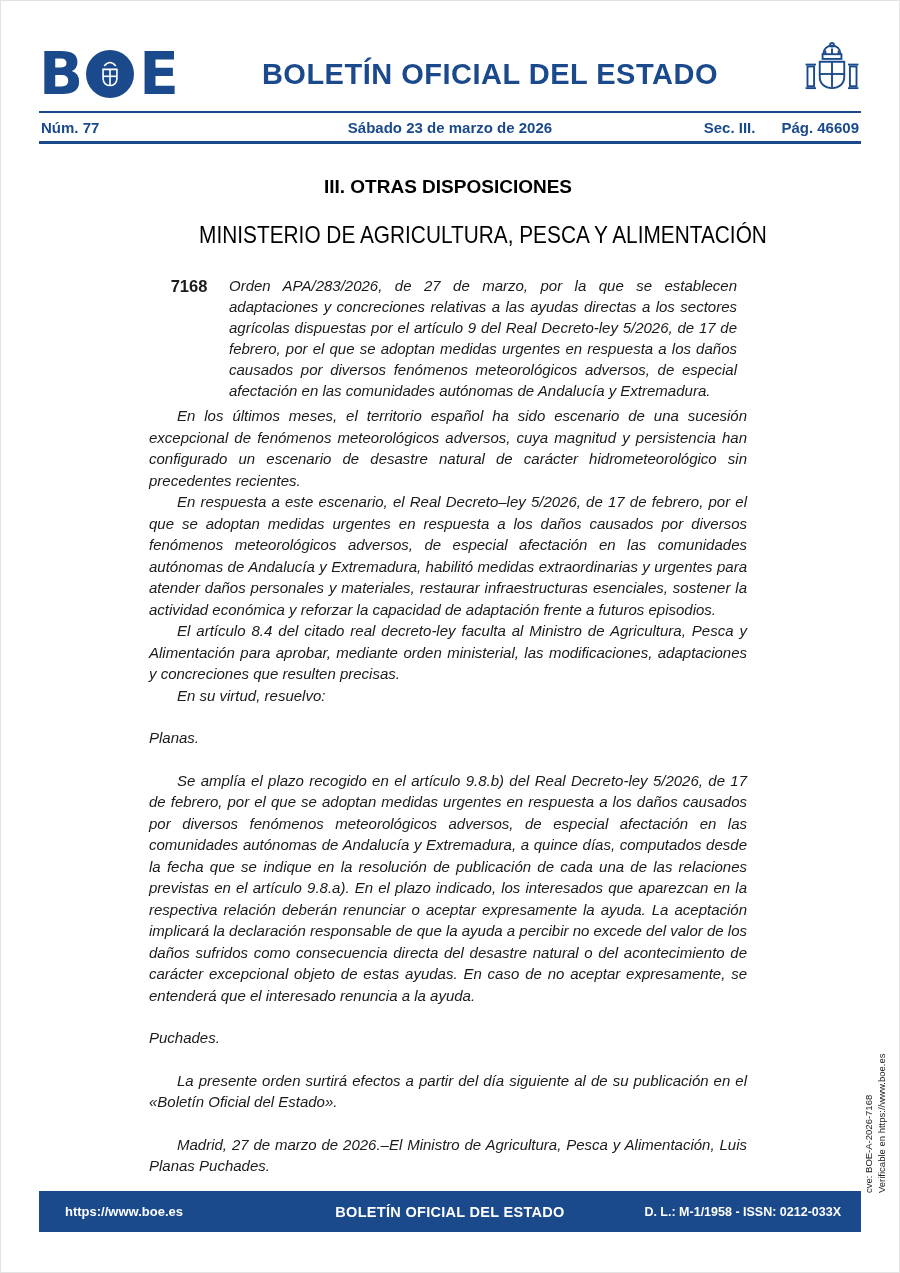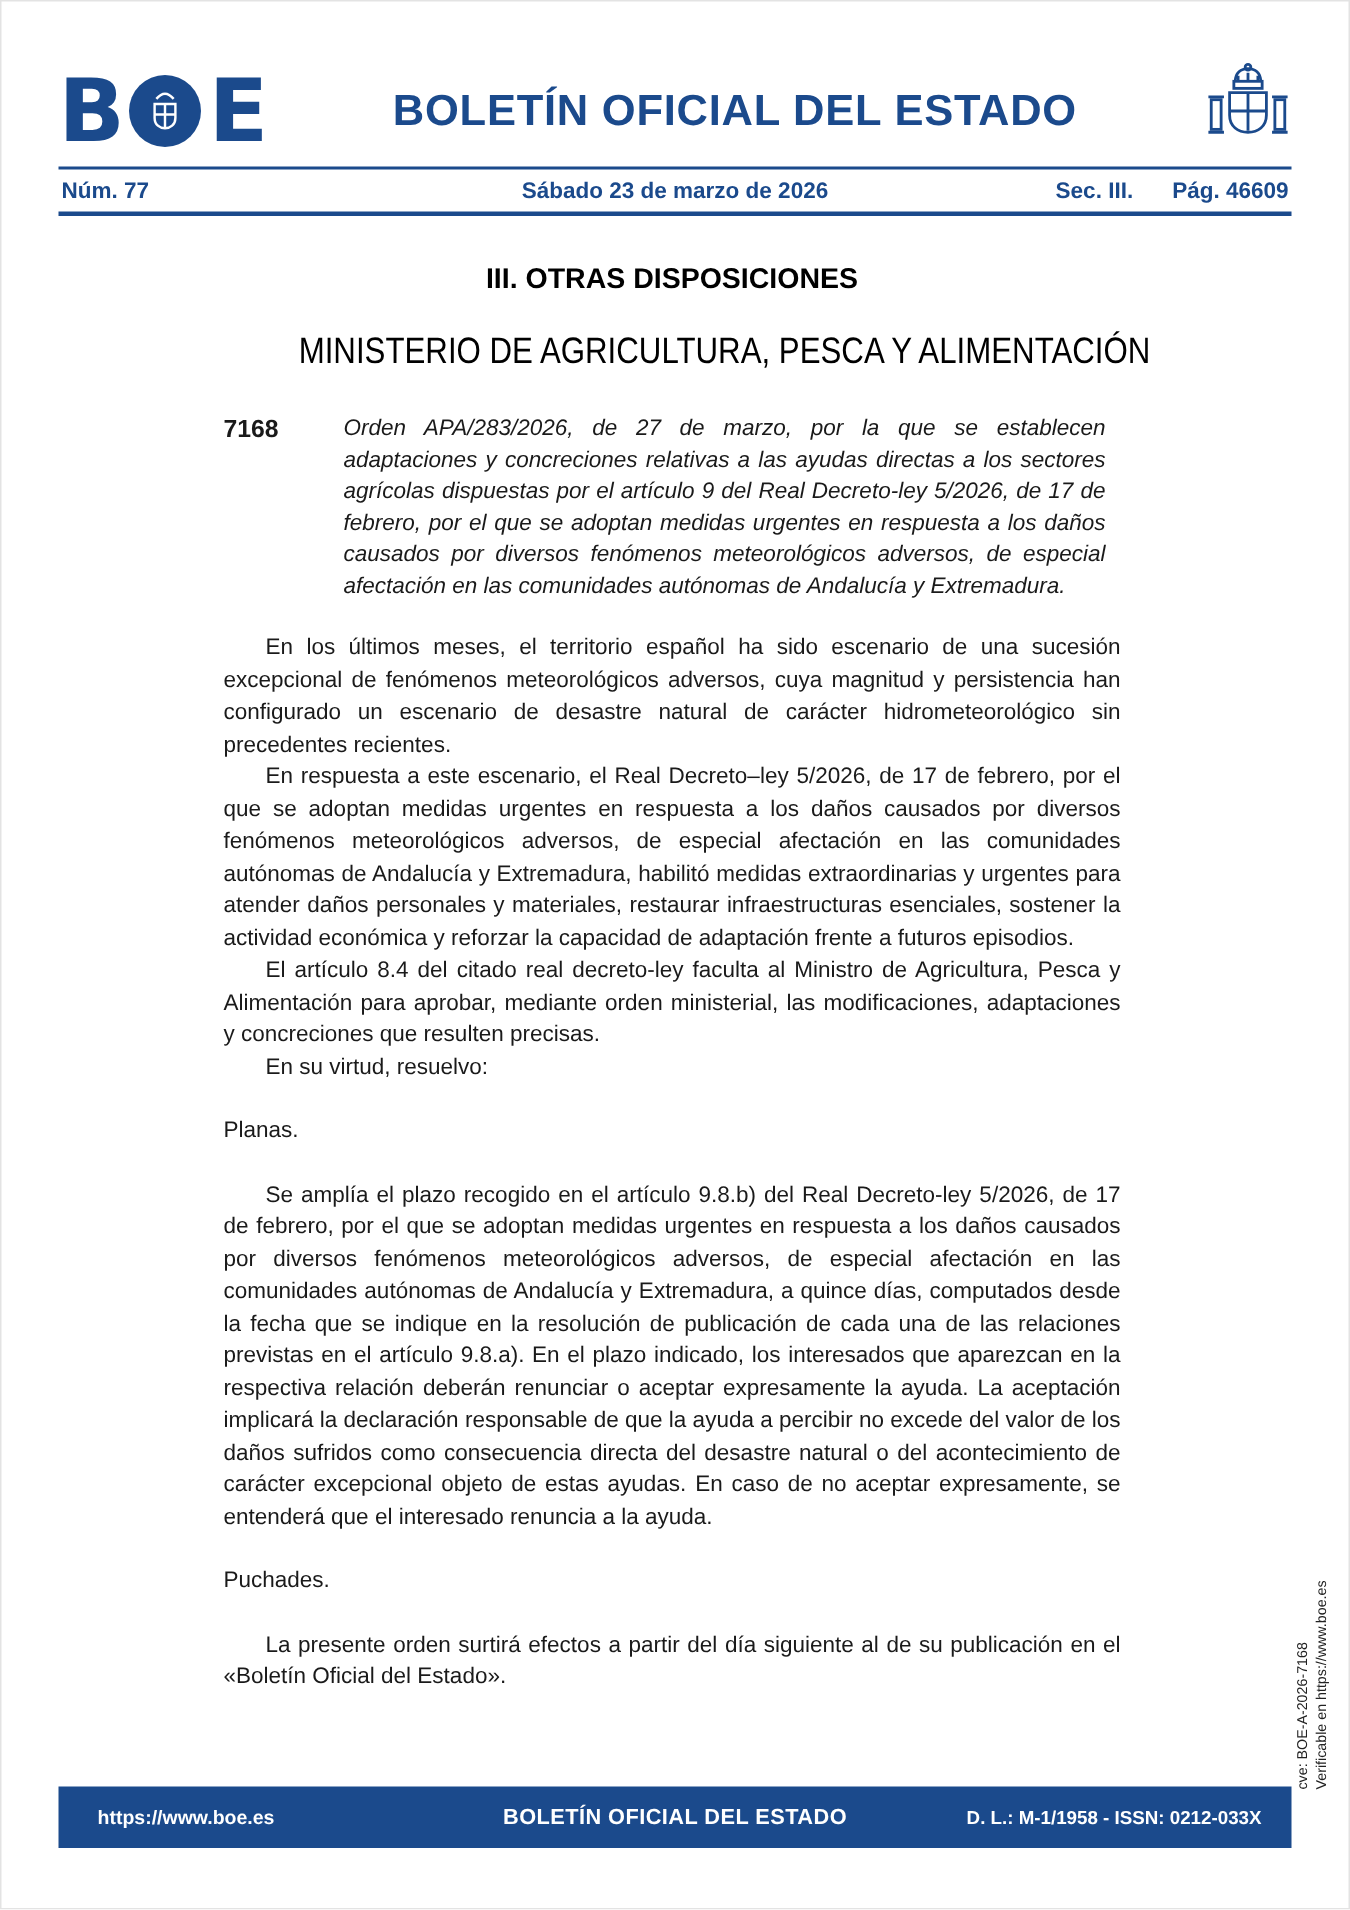--- a/index.html
+++ b/index.html
@@ -94,29 +94,30 @@
     display: inline-block;
     transform: scaleX(0.85);
     transform-origin: center;
   }
   .order-row { display: flex; margin-top: 30px; }
   .order-number {
     flex: 0 0 80px;
     font-weight: bold;
     font-size: 16.5px;
     padding-top: 1px;
+    text-align: center;
   }
   .order-summary {
     flex: 1;
     margin: 0 10px 0 0;
     font-style: italic;
     text-align: justify;
     line-height: 21px;
   }
-  .body-block { margin-top: 20px; }
+  .body-block { margin-top: 4px; font-style: italic; }
   p.body-par { margin: 0; text-align: justify; text-indent: 28px; }
   p.ordinal { margin: 21px 0; text-align: left; text-indent: 0; font-weight: normal; }
   p.gap-above { margin-top: 21px; }
 
   
   .vertical-meta {
     position: absolute;
     left: 862px;
     top: 1192px;
     transform: rotate(-90deg);
@@ -211,20 +212,21 @@
       <p class="body-par">En respuesta a este escenario, el Real Decreto–ley 5/2026, de 17 de febrero, por el que se adoptan medidas urgentes en respuesta a los daños causados por diversos fenómenos meteorológicos adversos, de especial afectación en las comunidades autónomas de Andalucía y Extremadura, habilitó medidas extraordinarias y urgentes para atender daños personales y materiales, restaurar infraestructuras esenciales, sostener la actividad económica y reforzar la capacidad de adaptación frente a futuros episodios.</p>
       <p class="body-par">El artículo 8.4 del citado real decreto-ley faculta al Ministro de Agricultura, Pesca y Alimentación para aprobar, mediante orden ministerial, las modificaciones, adaptaciones y concreciones que resulten precisas.</p>
       <p class="body-par">En su virtud, resuelvo:</p>
 
       <p class="ordinal">Planas.</p>
       <p class="body-par">Se amplía el plazo recogido en el artículo 9.8.b) del Real Decreto-ley 5/2026, de 17 de febrero, por el que se adoptan medidas urgentes en respuesta a los daños causados por diversos fenómenos meteorológicos adversos, de especial afectación en las comunidades autónomas de Andalucía y Extremadura, a quince días, computados desde la fecha que se indique en la resolución de publicación de cada una de las relaciones previstas en el artículo 9.8.a). En el plazo indicado, los interesados que aparezcan en la respectiva relación deberán renunciar o aceptar expresamente la ayuda. La aceptación implicará la declaración responsable de que la ayuda a percibir no excede del valor de los daños sufridos como consecuencia directa del desastre natural o del acontecimiento de carácter excepcional objeto de estas ayudas. En caso de no aceptar expresamente, se entenderá que el interesado renuncia a la ayuda.</p>
 
       <p class="ordinal">Puchades.</p>
       <p class="body-par">La presente orden surtirá efectos a partir del día siguiente al de su publicación en el «Boletín Oficial del Estado».</p>
 
+      <p class="body-par gap-above">Madrid, 27 de marzo de 2026.–El Ministro de Agricultura, Pesca y Alimentación, Luis Planas Puchades.</p>
     </div>
   </main>
 
   <div class="vertical-meta">
     <div>cve: BOE-A-2026-7168</div>
     <div>Verificable en https://www.boe.es</div>
   </div>
 
   <footer class="footer-bar">
     <a class="footer-url" href="#">https://www.boe.es</a>

